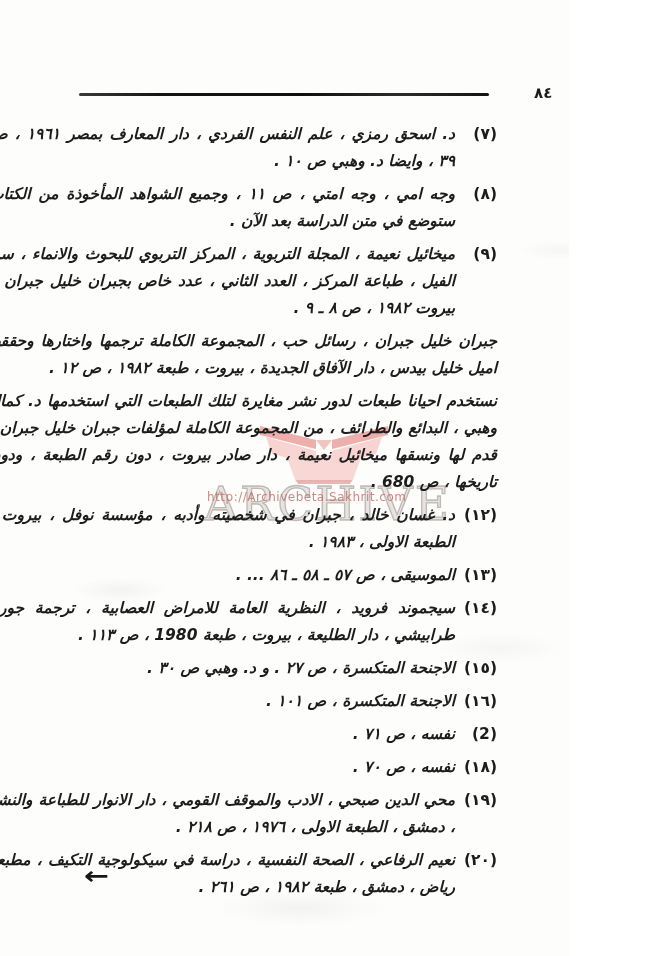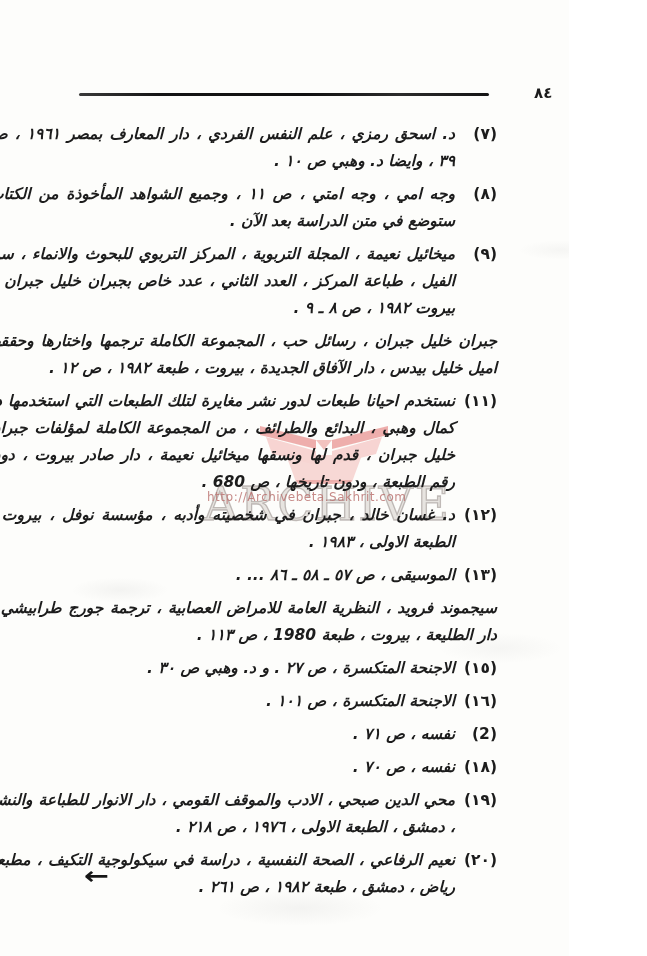--- a/index.html
+++ b/index.html
@@ -109,35 +109,35 @@
   <div class="entry">
     <span class="num">(٩)</span>
     <div class="txt">ميخائيل نعيمة ، المجلة التربوية ، المركز التربوي للبحوث والانماء ، سن الفيل ، طباعة المركز ، العدد الثاني ، عدد خاص بجبران خليل جبران ٥ بيروت ١٩٨٢ ، ص ٨ ـ ٩ .</div>
   </div>
 
   <div class="entry">
     <div class="txt">جبران خليل جبران ، رسائل حب ، المجموعة الكاملة ترجمها واختارها وحققها اميل خليل بيدس ، دار الآفاق الجديدة ، بيروت ، طبعة ١٩٨٢ ، ص ١٢ .</div>
   </div>
 
   <div class="entry">
-    <span class="num">(١١)</span>
     <div class="txt">نستخدم احيانا طبعات لدور نشر مغايرة لتلك الطبعات التي استخدمها د. كمال وهبي ، البدائع والطرائف ، من المجموعة الكاملة لمؤلفات جبران خليل جبران ، قدم لها ونسقها ميخائيل نعيمة ، دار صادر بيروت ، دون رقم الطبعة ، ودون تاريخها ، ص 680 .</div>
   </div>
 
   <div class="entry">
     <span class="num">(١٢)</span>
     <div class="txt">د. غسان خالد ، جبران في شخصيته وأدبه ، مؤسسة نوفل ، بيروت ، الطبعة الاولى ، ١٩٨٣ .</div>
   </div>
 
   <div class="entry">
     <span class="num">(١٣)</span>
     <div class="txt">الموسيقى ، ص ٥٧ ـ ٥٨ ـ ٨٦ ... .</div>
   </div>
 
   <div class="entry">
+    <span class="num">(١٤)</span>
     <div class="txt">سيجموند فرويد ، النظرية العامة للامراض العصابية ، ترجمة جورج طرابيشي ، دار الطليعة ، بيروت ، طبعة 1980 ، ص ١١٣ .</div>
   </div>
 
   <div class="entry">
     <span class="num">(١٥)</span>
     <div class="txt">الاجنحة المتكسرة ، ص ٢٧ . و د. وهبي ص ٣٠ .</div>
   </div>
 
   <div class="entry">
     <span class="num">(١٦)</span>

